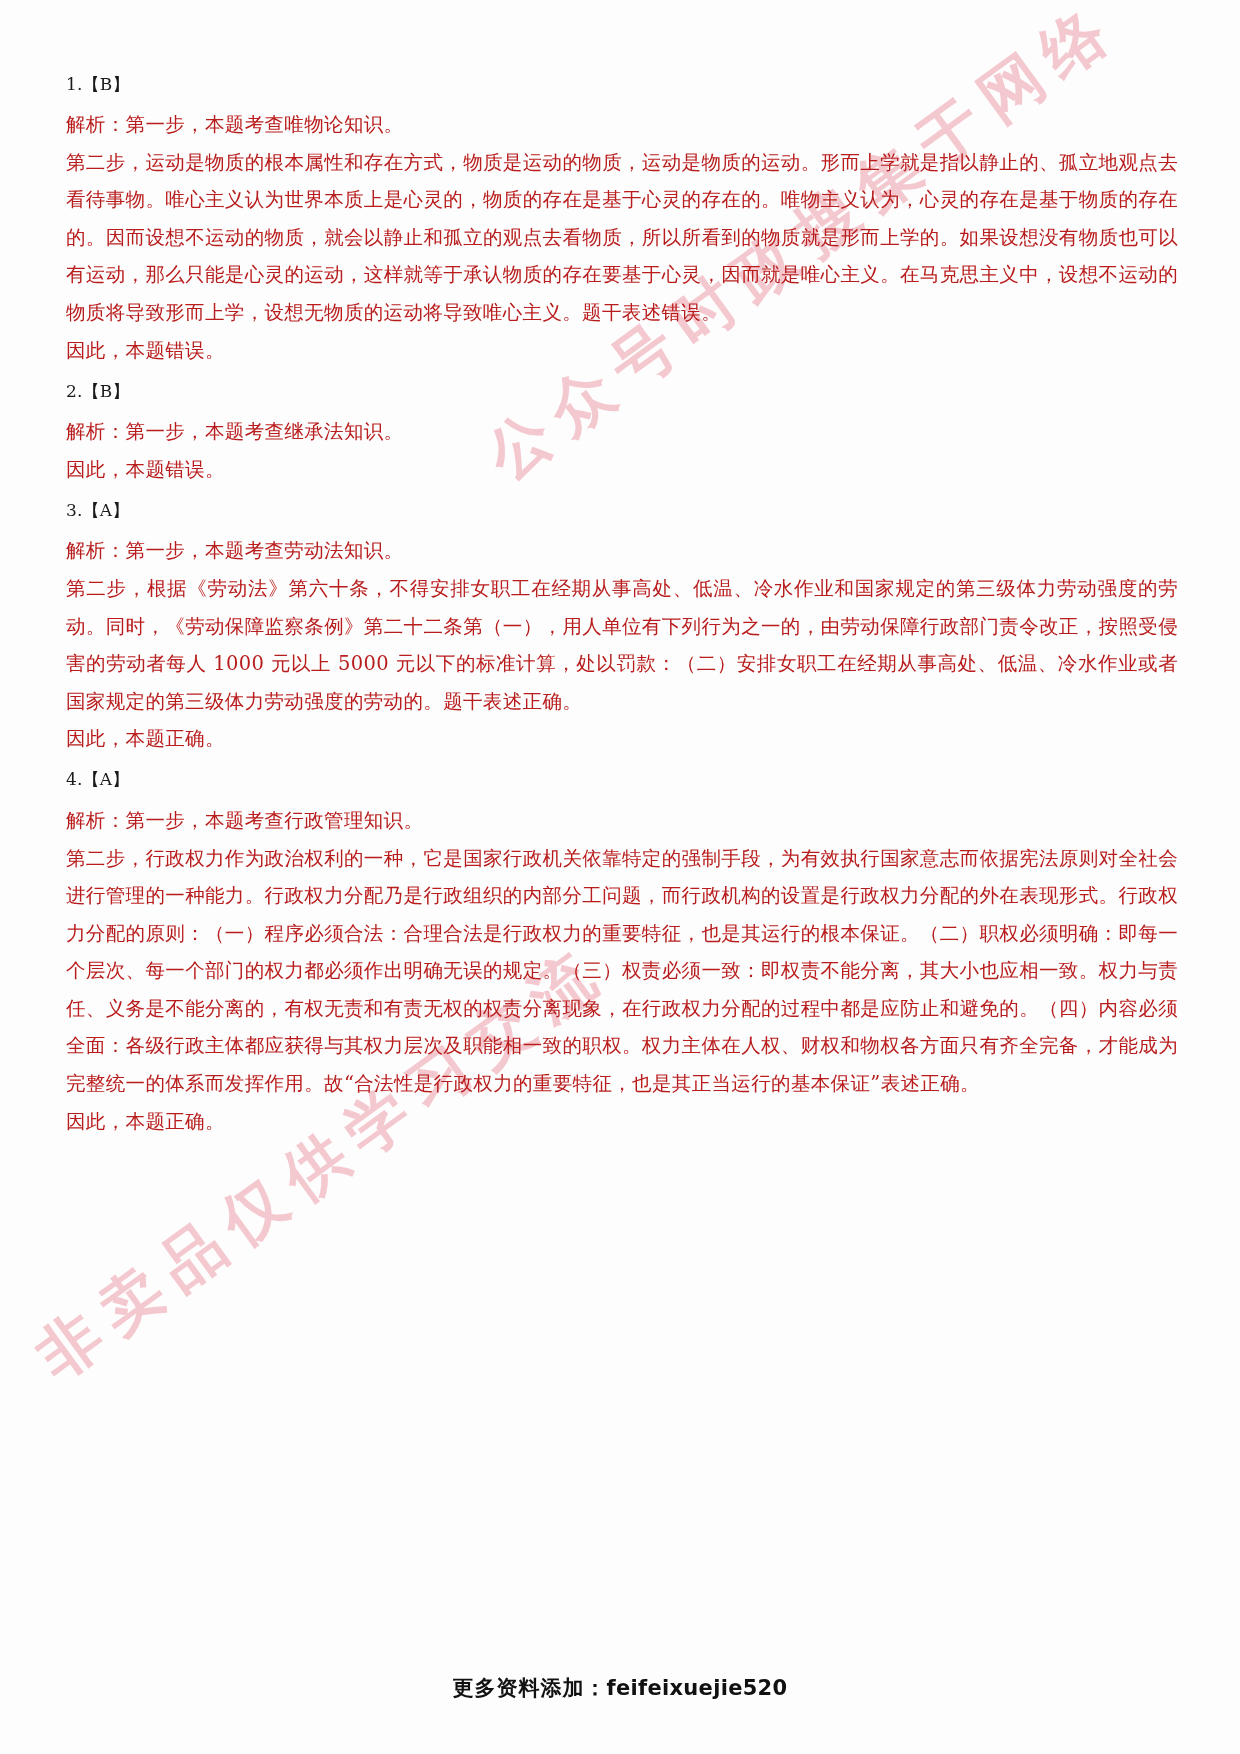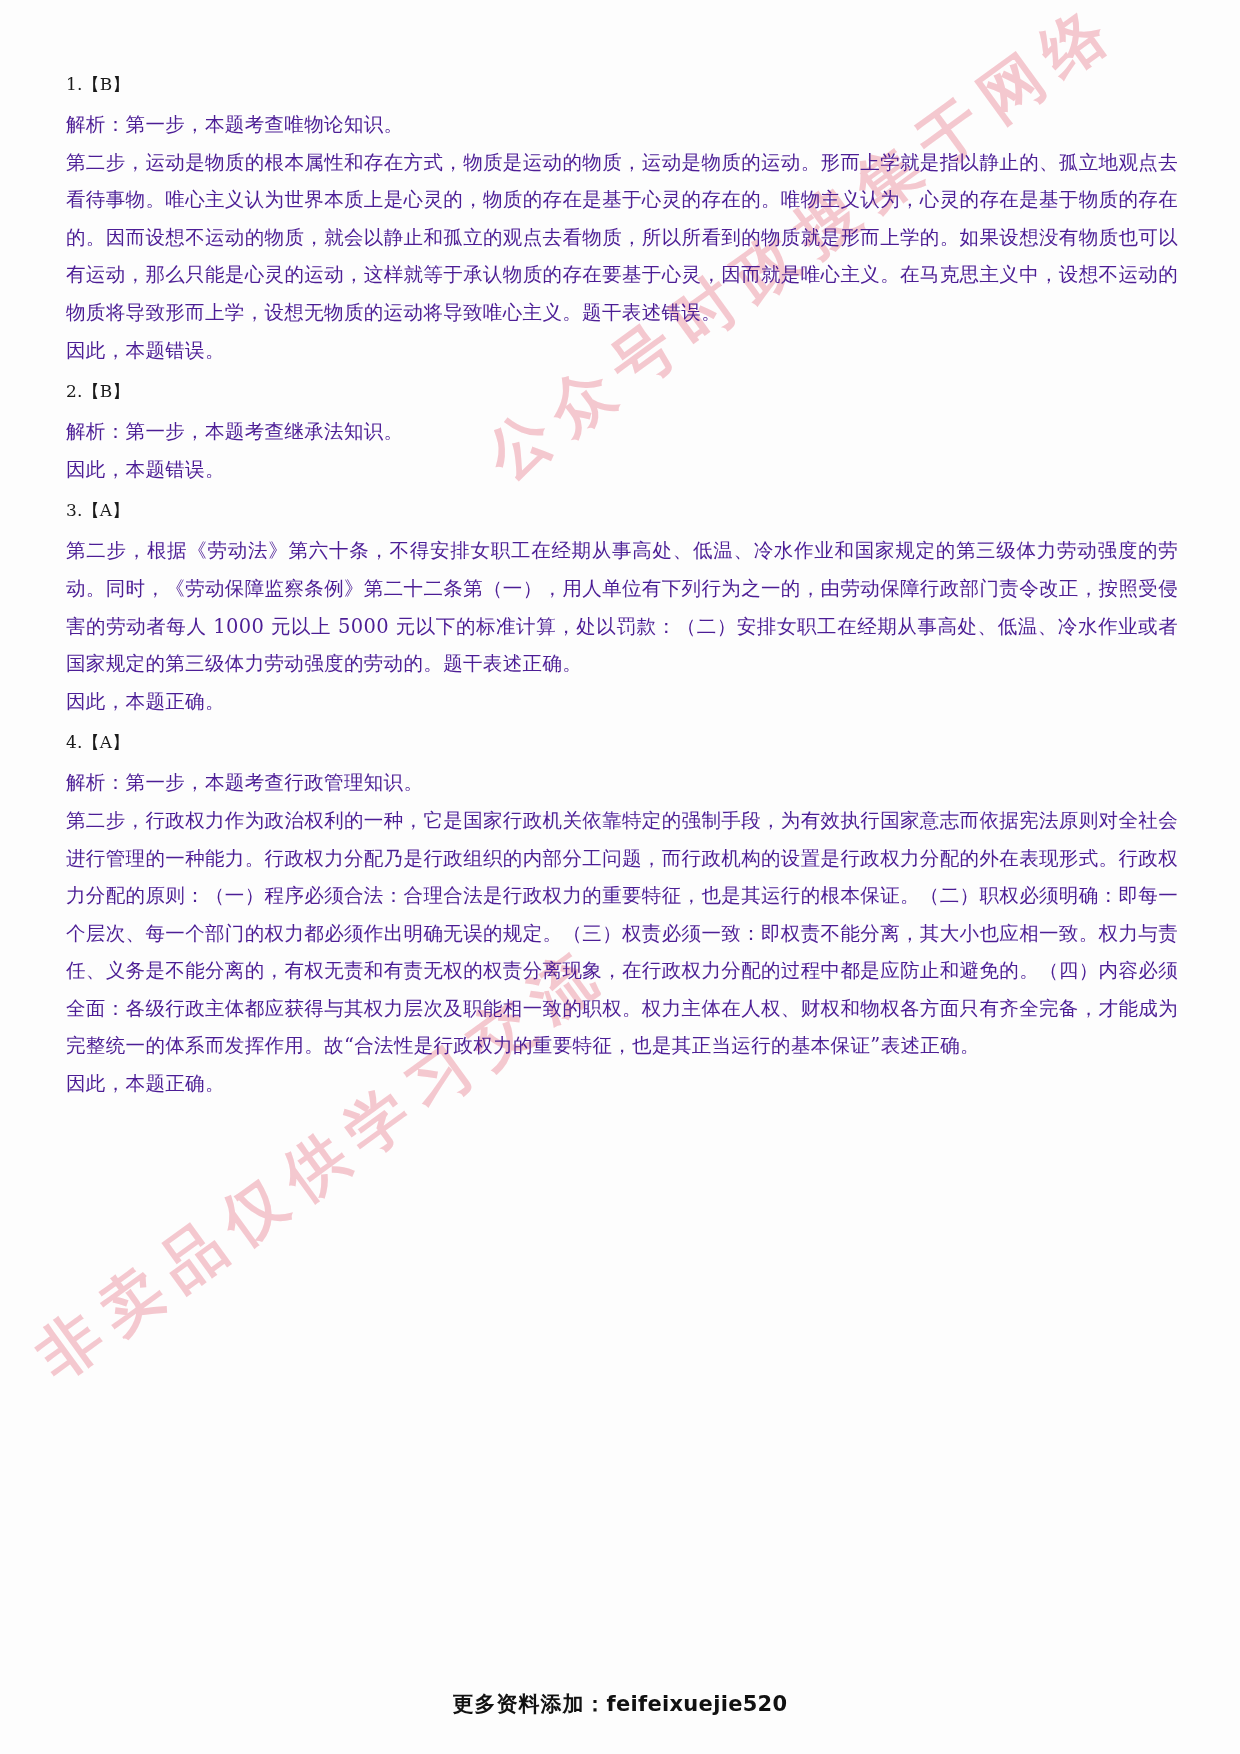--- a/index.html
+++ b/index.html
@@ -32,21 +32,21 @@
     margin: 0 0 0 0;
     padding: 0;
     letter-spacing: 0.2px;
     font-family: "DejaVu Serif", "Liberation Serif", serif;
     height: 44px;
     display: flex;
     align-items: center;
   }
   p.para {
     font-size: 19.5px;
-    color: #4c1d95;
+    color: #b91c1c;
     line-height: 37.6px;
     margin: 0;
     padding: 0;
     text-align: justify;
     text-justify: inter-ideograph;
     letter-spacing: 0.35px;
     font-family: "DejaVu Serif", "Liberation Serif", serif;
   }
   p.para.short {
     text-align: left;
@@ -80,21 +80,21 @@
     font-size: 62px;
     transform: rotate(-36deg);
     transform-origin: left top;
     letter-spacing: 14px;
   }
   
   .footer {
     position: absolute;
     left: 0;
     right: 0;
-    bottom: 36px;
+    bottom: 52px;
     text-align: center;
     z-index: 6;
   }
   .footer-text {
     display: inline-block;
     font-size: 21px;
     color: #111;
     font-weight: bold;
     font-family: "DejaVu Serif", "Liberation Serif", serif;
     letter-spacing: 1px;
@@ -123,20 +123,21 @@
     </div>
 
     <div class="block">
       <div class="qnum">2.【B】</div>
       <p class="para short">解析：第一步，本题考查继承法知识。</p>
       <p class="para short">因此，本题错误。</p>
     </div>
 
     <div class="block">
       <div class="qnum">3.【A】</div>
+      <p class="para short">解析：第一步，本题考查劳动法知识。</p>
       <p class="para">第二步，根据《劳动法》第六十条，不得安排女职工在经期从事高处、低温、冷水作业和国家规定的第三级体力劳动强度的劳动。同时，《劳动保障监察条例》第二十二条第（一），用人单位有下列行为之一的，由劳动保障行政部门责令改正，按照受侵害的劳动者每人 1000 元以上 5000 元以下的标准计算，处以罚款：（二）安排女职工在经期从事高处、低温、冷水作业或者国家规定的第三级体力劳动强度的劳动的。题干表述正确。</p>
       <p class="para short">因此，本题正确。</p>
     </div>
 
     <div class="block">
       <div class="qnum">4.【A】</div>
       <p class="para short">解析：第一步，本题考查行政管理知识。</p>
       <p class="para">第二步，行政权力作为政治权利的一种，它是国家行政机关依靠特定的强制手段，为有效执行国家意志而依据宪法原则对全社会进行管理的一种能力。行政权力分配乃是行政组织的内部分工问题，而行政机构的设置是行政权力分配的外在表现形式。行政权力分配的原则：（一）程序必须合法：合理合法是行政权力的重要特征，也是其运行的根本保证。（二）职权必须明确：即每一个层次、每一个部门的权力都必须作出明确无误的规定。（三）权责必须一致：即权责不能分离，其大小也应相一致。权力与责任、义务是不能分离的，有权无责和有责无权的权责分离现象，在行政权力分配的过程中都是应防止和避免的。（四）内容必须全面：各级行政主体都应获得与其权力层次及职能相一致的职权。权力主体在人权、财权和物权各方面只有齐全完备，才能成为完整统一的体系而发挥作用。故“合法性是行政权力的重要特征，也是其正当运行的基本保证”表述正确。</p>
       <p class="para short">因此，本题正确。</p>
     </div>

